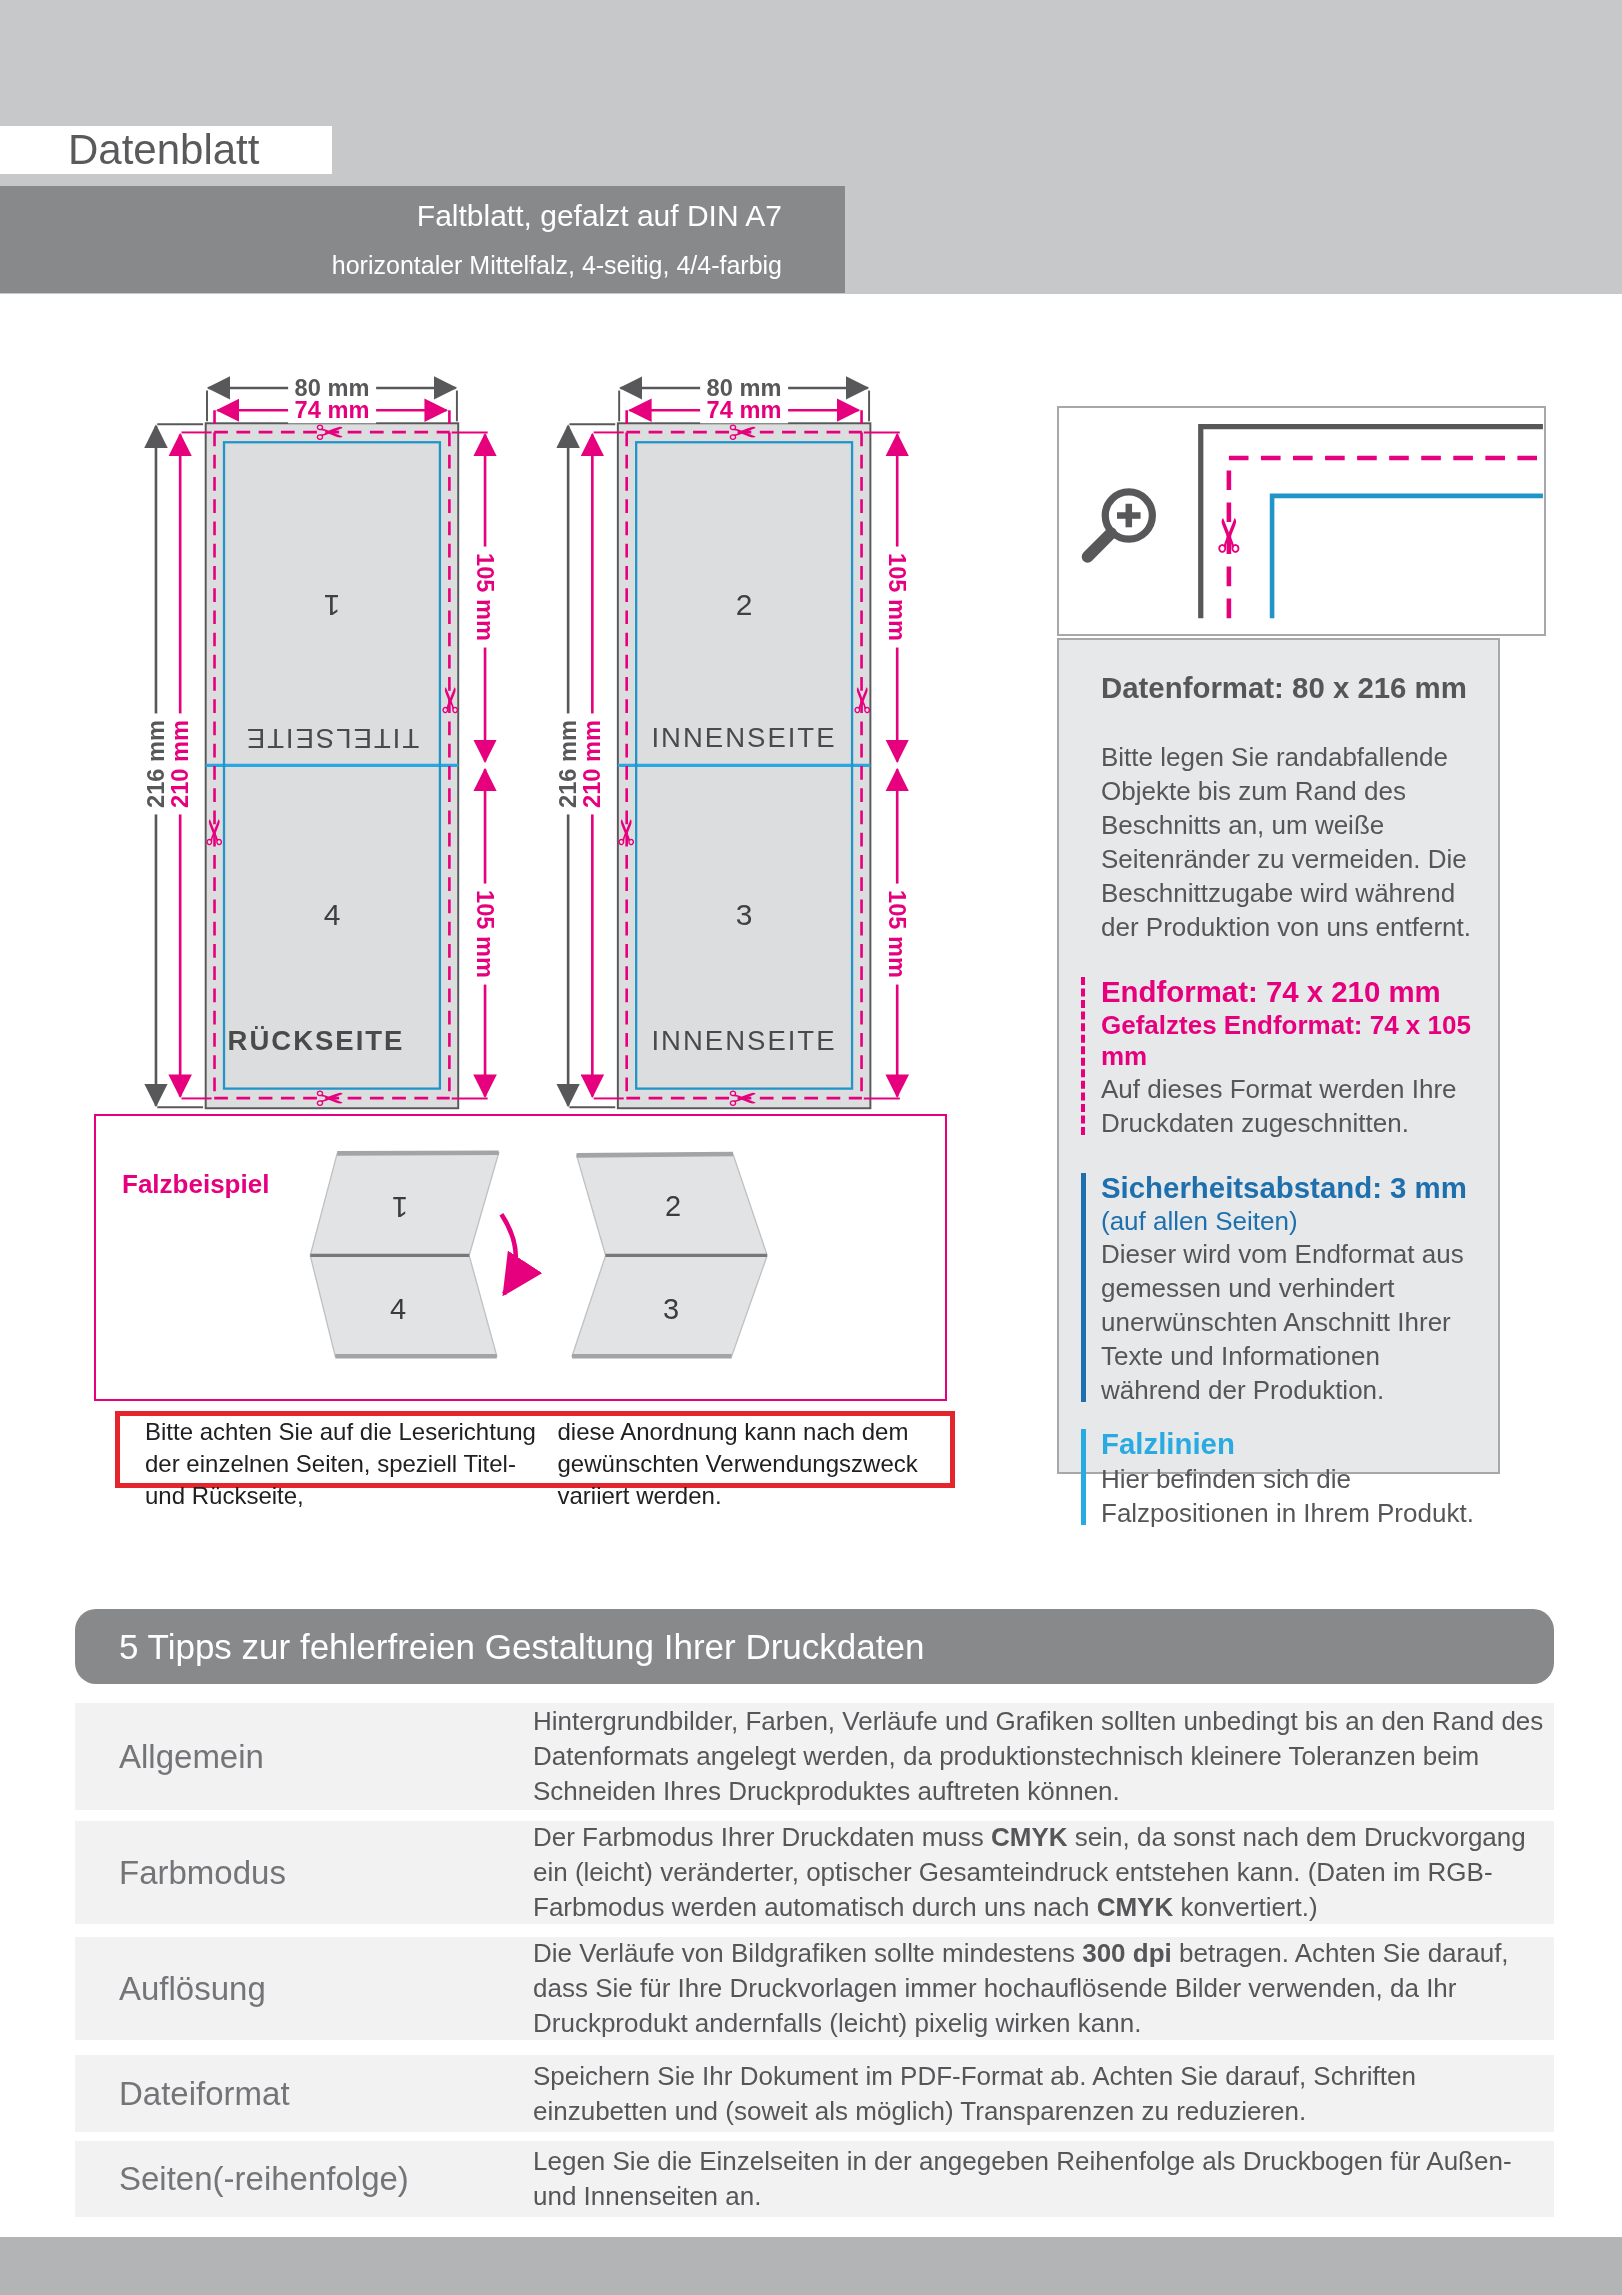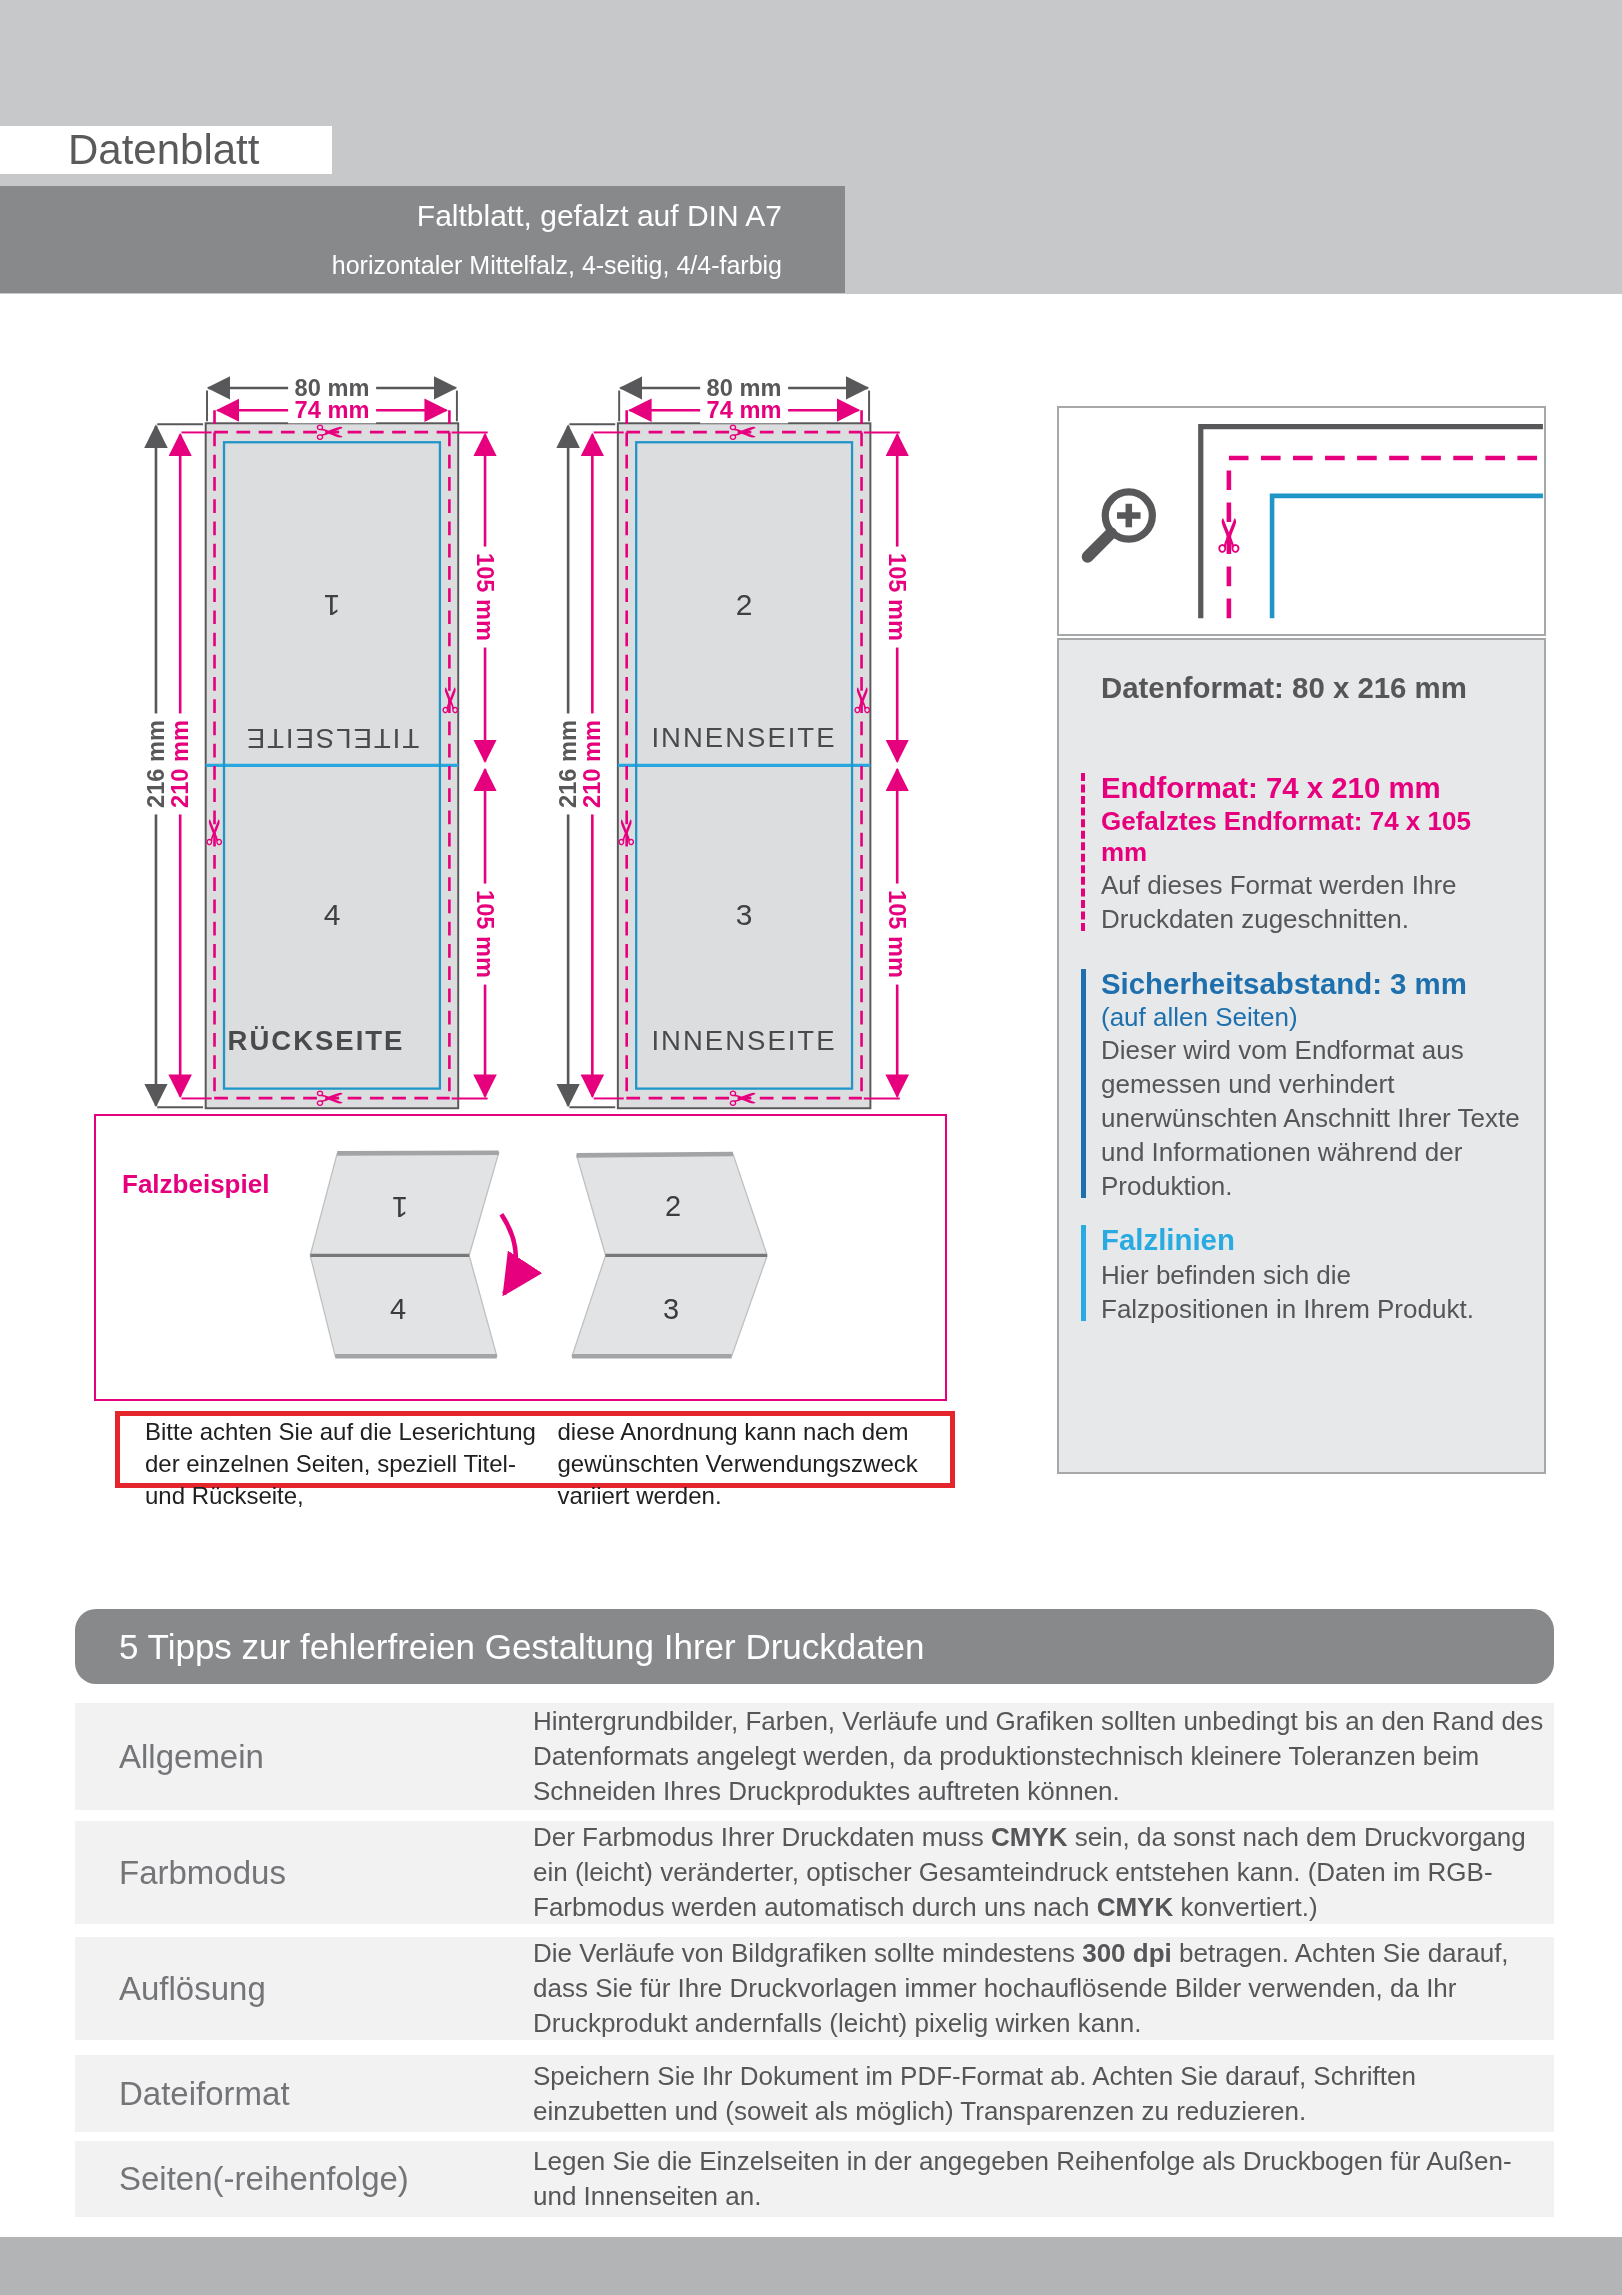--- a/index.html
+++ b/index.html
@@ -49,21 +49,21 @@
 
   
   .note-box{position:absolute;left:115px;top:1411px;width:840px;height:77px;z-index:9;
             border:5.2px solid #e4252c;background:#fff;box-sizing:border-box;
             display:flex;justify-content:center;
             padding-left:25px;color:#202022;font-size:24px;line-height:32px;}
 
   
   .detail-box{position:absolute;left:1057px;top:406px;width:489px;height:230px;
               background:#ffffff;border:2px solid #a7a8aa;box-sizing:border-box;z-index:3;}
-  .info-panel{position:absolute;left:1057px;top:638px;width:489px;height:836px;
+  .info-panel{position:absolute;left:1057px;top:638px;width:443px;height:836px;
               background:#e7e8e9;border:2px solid #a7a8aa;box-sizing:border-box;z-index:3;
               padding:29px 22px 0 42px;color:#565659;font-size:26px;line-height:34px;}
   .info-panel h3{margin:0;font-size:29.4px;line-height:37px;font-weight:bold;color:#565659;}
   .info-panel .sub{font-size:26px;line-height:31px;}
   .sec{position:relative;}
   .sec .bar{position:absolute;left:-19.6px;top:3.9px;bottom:5.2px;width:4.6px;}
   .sec.endformat h3,.sec.endformat .sub{color:#e6007e;}
   .sec.endformat .bar{width:0;border-left:4.6px dashed #e6007e;background:none;}
   .sec.sicher h3,.sec.sicher .sub{color:#1d70ad;}
   .sec.sicher .bar{background:#1d70ad;}
@@ -244,20 +244,21 @@
 
   <div class="note-box">
     <div>Bitte achten Sie auf die Leserichtung der einzelnen Seiten, speziell Titel- und Rückseite,</div>
     <div>diese Anordnung kann nach dem gewünschten Verwendungszweck variiert werden.</div>
   </div>
 
   <div class="info-panel">
     <div class="sec">
       <h3>Datenformat: 80 x 216 mm</h3>
       <div class="sp52"></div>
+      <div>Bitte legen Sie randabfallende Objekte bis zum Rand des Beschnitts an, um weiße Seitenränder zu vermeiden. Die Beschnittzugabe wird während der Produktion von uns entfernt.</div>
     </div>
     <div class="sp44"></div>
     <div class="sec endformat">
       <span class="bar"></span>
       <h3>Endformat: 74 x 210 mm</h3>
       <div class="sub" style="font-weight:bold;">Gefalztes Endformat: 74 x 105 mm</div>
       <div>Auf dieses Format werden Ihre Druckdaten zugeschnitten.</div>
     </div>
     <div class="sp44"></div>
     <div class="sec sicher">

